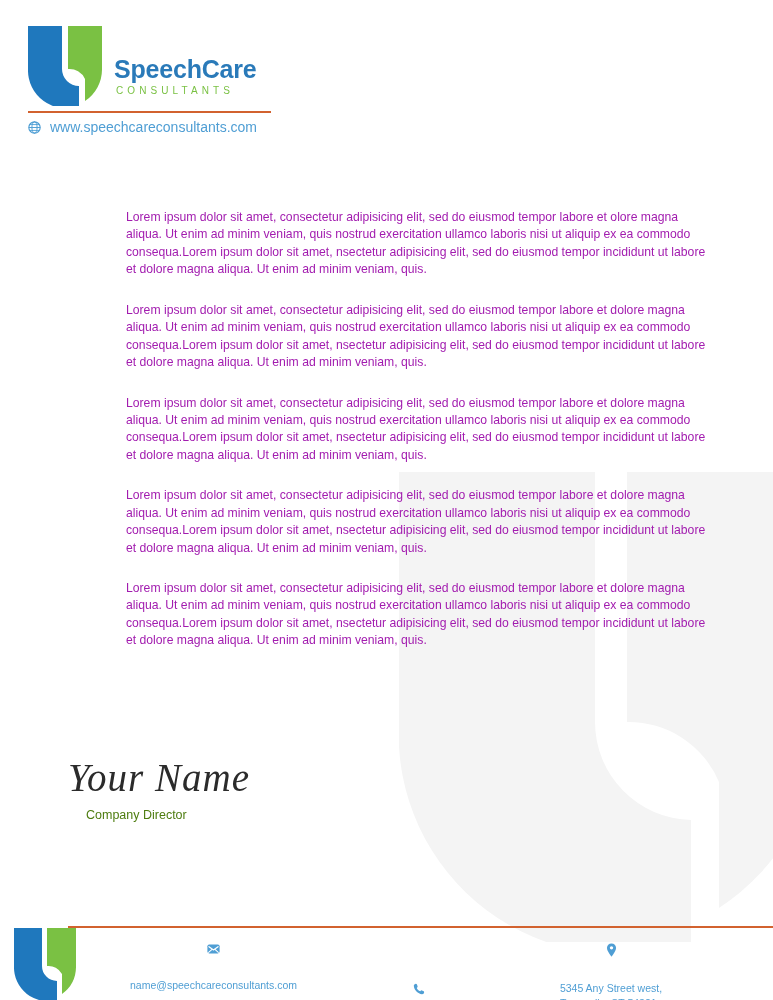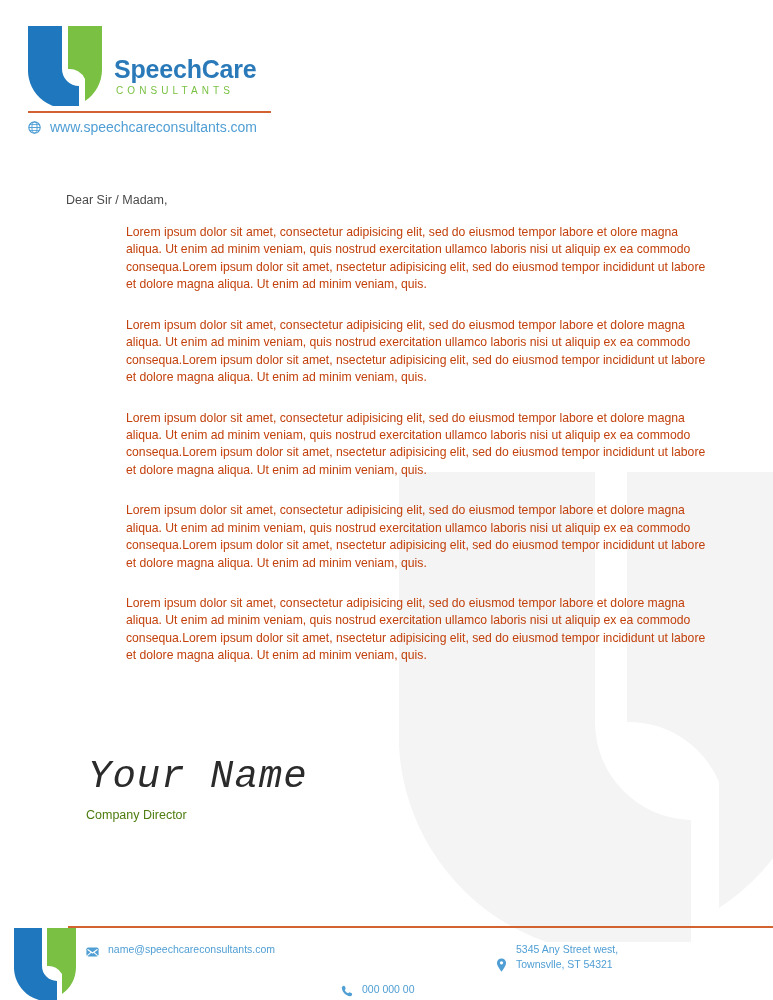--- a/index.html
+++ b/index.html
@@ -107,41 +107,40 @@
     color: #4a4a4a;
     line-height: 1.2;
   }
   .paragraphs {
     margin-top: 16px;
     margin-left: 126px;
     width: 590px;
   }
   .para {
     font-size: 12.2px;
-    color: #c2410c;
+    color: #a21caf;
     line-height: 1.43;
     margin: 0 0 23px 0;
     text-align: left;
   }
 
   
   .signature {
     position: absolute;
     top: 758px;
     left: 68px;
     z-index: 2;
   }
   .sig-name {
-    font-family: Liberation Mono, monospace;
+    font-family: Liberation Serif, serif;
     font-style: italic;
     font-size: 39px;
     color: #2b2b2b;
     line-height: 1;
     letter-spacing: 1px;
-    margin-left: 20px;
   }
   .sig-title {
     margin-top: 11px;
     margin-left: 18px;
     font-size: 12.5px;
     color: #4d7c0f;
   }
 
   
   .footer {
@@ -170,22 +169,23 @@
   .footer-items {
     position: absolute;
     top: 22px;
     left: 86px;
     width: 680px;
     display: flex;
     align-items: flex-start;
   }
   .fitem {
     display: flex;
-    align-items: flex-end;
-    gap: 9px;
+    align-items: center;
+    gap: 24px;
+    flex-direction: column;
   }
   .fitem-email { width: 255px; }
   .fitem-phone { width: 155px; margin-top: 40px; }
   .fitem-addr  { width: 230px; }
   .fitem-text {
     font-size: 10.5px;
     color: #4f9ed4;
     line-height: 1.45;
     white-space: nowrap;
   }
@@ -228,21 +228,20 @@
         <ellipse cx="8" cy="8" rx="3.2" ry="7" fill="none" stroke="#4f9ed4" stroke-width="1.2"></ellipse>
         <line x1="1" y1="8" x2="15" y2="8" stroke="#4f9ed4" stroke-width="1.2"></line>
         <line x1="2" y1="4.4" x2="14" y2="4.4" stroke="#4f9ed4" stroke-width="1.1"></line>
         <line x1="2" y1="11.6" x2="14" y2="11.6" stroke="#4f9ed4" stroke-width="1.1"></line>
       </svg>
       <span class="web-text">www.speechcareconsultants.com</span>
     </div>
   </div>
 
   <div class="letter">
-    <div class="salutation">Dear Sir / Madam,</div>
     <div class="paragraphs">
         <p class="para">Lorem ipsum dolor sit amet, consectetur adipisicing elit, sed do eiusmod tempor labore et olore magna aliqua. Ut enim ad minim veniam, quis nostrud exercitation ullamco laboris nisi ut aliquip ex ea commodo consequa.Lorem ipsum dolor sit amet, nsectetur adipisicing elit, sed do eiusmod tempor incididunt ut labore et dolore magna aliqua. Ut enim ad minim veniam, quis.</p>
         <p class="para">Lorem ipsum dolor sit amet, consectetur adipisicing elit, sed do eiusmod tempor labore et dolore magna aliqua. Ut enim ad minim veniam, quis nostrud exercitation ullamco laboris nisi ut aliquip ex ea commodo consequa.Lorem ipsum dolor sit amet, nsectetur adipisicing elit, sed do eiusmod tempor incididunt ut labore et dolore magna aliqua. Ut enim ad minim veniam, quis.</p>
         <p class="para">Lorem ipsum dolor sit amet, consectetur adipisicing elit, sed do eiusmod tempor labore et dolore magna aliqua. Ut enim ad minim veniam, quis nostrud exercitation ullamco laboris nisi ut aliquip ex ea commodo consequa.Lorem ipsum dolor sit amet, nsectetur adipisicing elit, sed do eiusmod tempor incididunt ut labore et dolore magna aliqua. Ut enim ad minim veniam, quis.</p>
         <p class="para">Lorem ipsum dolor sit amet, consectetur adipisicing elit, sed do eiusmod tempor labore et dolore magna aliqua. Ut enim ad minim veniam, quis nostrud exercitation ullamco laboris nisi ut aliquip ex ea commodo consequa.Lorem ipsum dolor sit amet, nsectetur adipisicing elit, sed do eiusmod tempor incididunt ut labore et dolore magna aliqua. Ut enim ad minim veniam, quis.</p>
         <p class="para">Lorem ipsum dolor sit amet, consectetur adipisicing elit, sed do eiusmod tempor labore et dolore magna aliqua. Ut enim ad minim veniam, quis nostrud exercitation ullamco laboris nisi ut aliquip ex ea commodo consequa.Lorem ipsum dolor sit amet, nsectetur adipisicing elit, sed do eiusmod tempor incididunt ut labore et dolore magna aliqua. Ut enim ad minim veniam, quis.</p>
       </div>
   </div>
 
   <div class="signature">

